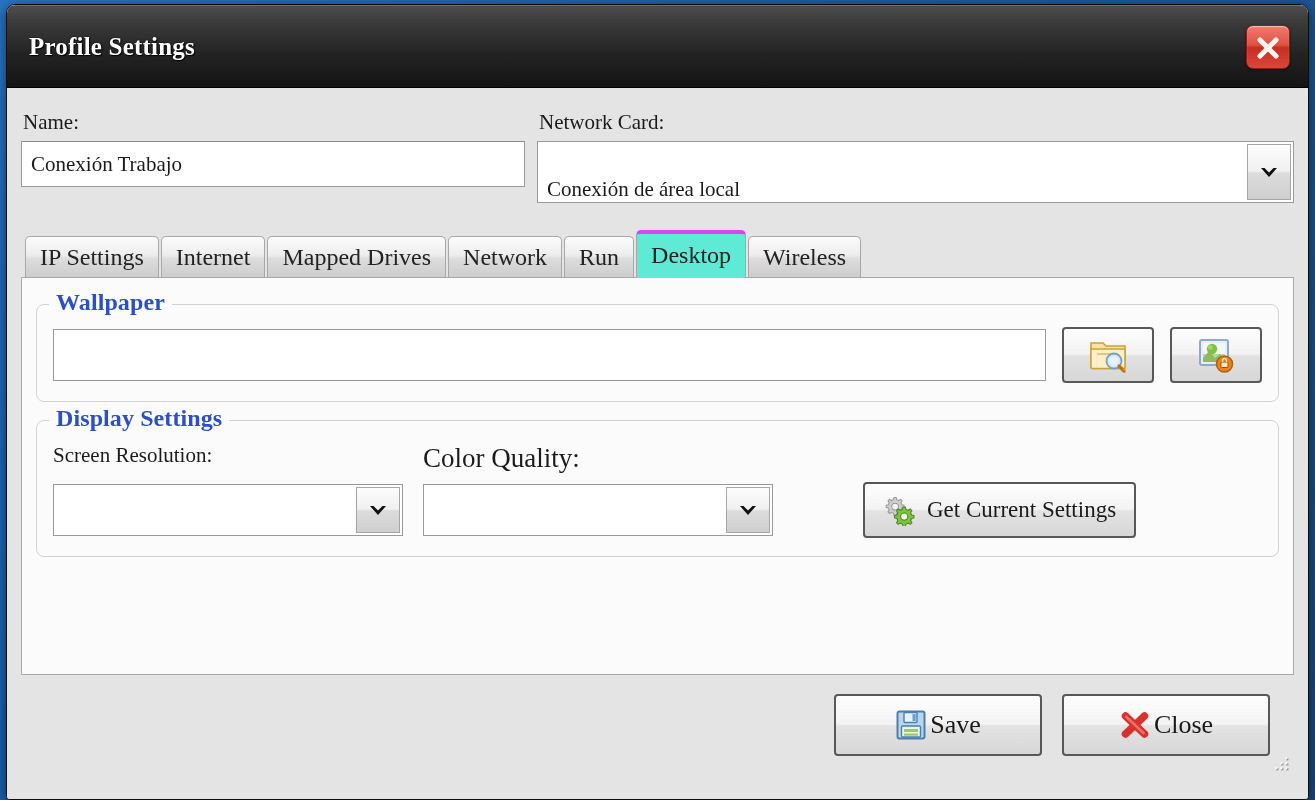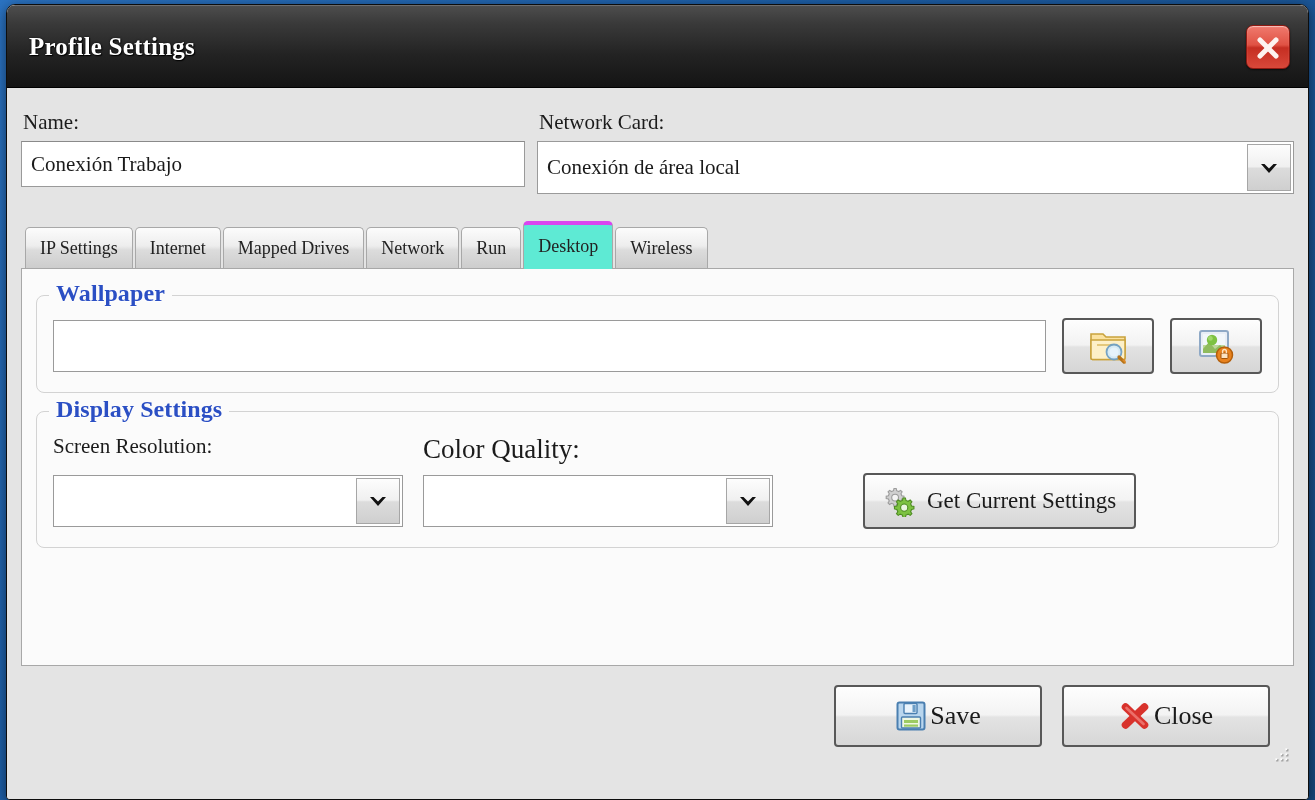--- a/index.html
+++ b/index.html
@@ -93,25 +93,25 @@
     border-top-color: #8a8a8a;
     display: flex;
     align-items: center;
     padding: 0 9px;
     font-size: 21px;
     color: #1a1a1a;
     cursor: text;
   }
 
   .combobox {
-    height: 53px;
+    height: 62px;
     background: #ffffff;
     border: 1px solid #9a9a9a;
     display: flex;
-    align-items: center;
+    align-items: flex-end;
     position: relative;
     padding: 0 9px;
     font-size: 21px;
     color: #1a1a1a;
     cursor: default;
   }
   .combo-btn {
     position: absolute;
     right: 2px; top: 2px; bottom: 2px;
     width: 44px;
@@ -130,21 +130,21 @@
     padding-left: 4px;
     height: 48px;
     position: relative;
     z-index: 3;
   }
   .tab {
     height: 41px;
     padding: 0 14px;
     margin-right: 2px;
     display: flex; align-items: center;
-    font-size: 18px;
+    font-size: 24px;
     color: #222;
     background: linear-gradient(180deg,#fcfcfc 0%,#ededed 45%,#dcdcdc 55%,#cdcdcd 100%);
     border: 1px solid #a8a8a8;
     border-bottom: none;
     border-radius: 5px 5px 0 0;
     cursor: pointer;
     white-space: nowrap;
   }
   .tab.active {
     height: 48px;

